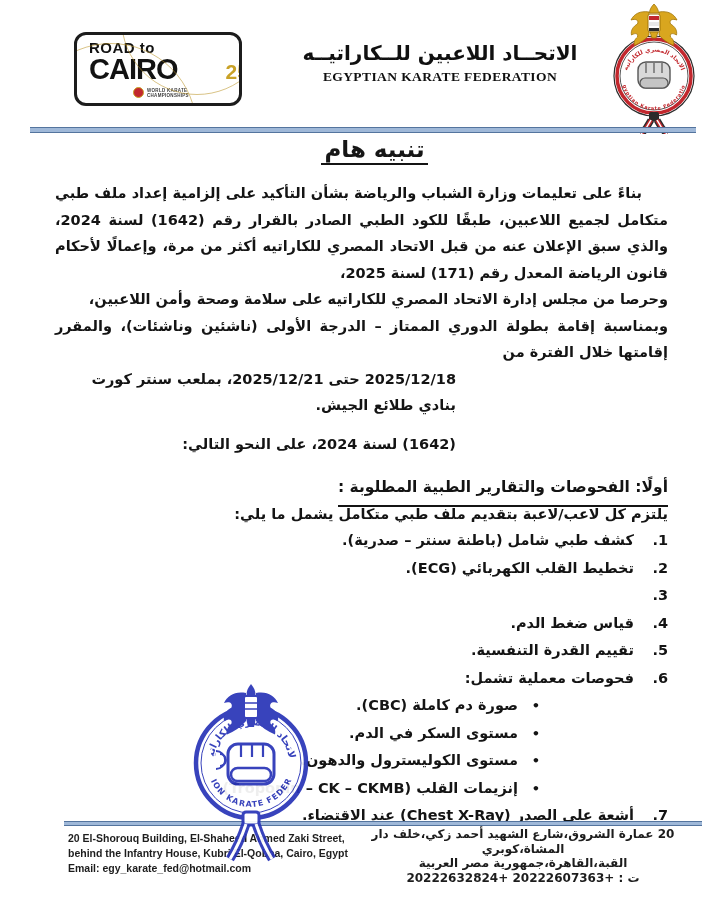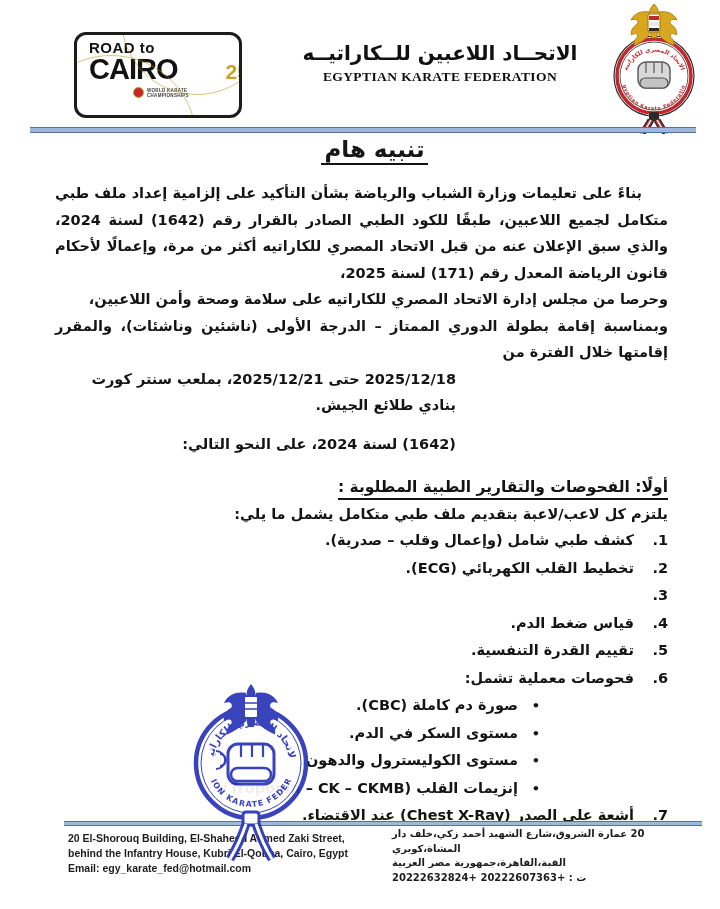--- a/index.html
+++ b/index.html
@@ -4,21 +4,21 @@
 <style>
   html,body{margin:0;padding:0;background:#ffffff;}
   .page{
     position:relative; width:720px; height:909px; margin:0 auto;
     background:#ffffff; overflow:hidden;
     font-family:"DejaVu Sans", sans-serif; color:#161616;
   }
 
   
   .road-logo{
-    position:absolute; left:74px; top:32px; width:168px; height:86px;
+    position:absolute; left:74px; top:32px; width:168px; height:74px;
     background:#fff; border:3px solid #1c1c1c; border-radius:12px;
     overflow:hidden; padding:4px 10px 0 12px; box-sizing:border-box;
   }
   .road-arc1,.road-arc2{position:absolute; border-radius:50%; border:1.5px solid rgba(185,145,35,.55);}
   .road-arc1{width:150px;height:150px; top:-92px; right:-34px;}
   .road-arc2{width:170px;height:170px; bottom:-112px; left:-52px;}
   .road-line1{font-family:"Liberation Sans",sans-serif; font-weight:900; font-size:15px; letter-spacing:.5px; color:#121212; line-height:17px;}
   .road-line2{font-family:"Liberation Sans",sans-serif; font-weight:900; font-size:29px; letter-spacing:-1px; color:#121212; line-height:27px;}
   .road-year{color:#c9a227; font-size:21px; letter-spacing:0;margin-left:48px;}
   .road-sub{display:flex; align-items:center; gap:3px; margin-top:2px; margin-left:44px;}
@@ -44,35 +44,35 @@
   .body-flow{
     position:absolute; left:55px; top:180px; width:613px;
     direction:rtl; font-size:14.5px; font-weight:700; line-height:26.5px;
     text-align:right; color:#141414;
   }
   .para-just{text-align:justify; text-align-last:right;}
   .p1{text-indent:26px;}
   .p-indent{padding-left:0; padding-right:212px;text-align:right;}
   .gap12{height:12px;} .gap16{height:15px;}
   .sec-title{font-size:15.5px; margin-top:2px;}
-  .sec-title .u{border-bottom:2px solid #141414; padding-bottom:2px;}
+  .sec-title .u{border-bottom:2px solid #141414; padding-bottom:9px;}
   .li{display:flex; direction:rtl; line-height:27.5px;}
   .li-num{flex:0 0 34px; text-align:right;}
   .li-sub{margin-right:128px;}
   .li-bullet{flex:0 0 22px; text-align:right; font-size:13px;}
 
   
   .stamp{position:absolute; left:158px; top:678px; z-index:3; opacity:.93;}
   .footer-en{
     position:absolute; left:68px; top:831px; width:330px;
     font-family:"Liberation Sans",sans-serif; font-weight:700; font-size:10.5px; line-height:15px; color:#1d1d1d;
   }
   .footer-ar{
-    position:absolute; right:8px; top:827px; width:320px; direction:rtl; text-align:left;
-    font-weight:700; font-size:10px; line-height:14.5px; color:#1d1d1d;
+    position:absolute; right:37px; top:827px; width:320px; direction:rtl; text-align:center;
+    font-weight:700; font-size:12px; line-height:14.5px; color:#1d1d1d;
   }
 </style>
 </head>
 <body>
 
 <div class="page">
 
   <div class="road-logo">
     <div class="road-arc1"></div>
     <div class="road-arc2"></div>
@@ -149,21 +149,21 @@
     <div class="para-just">وبمناسبة إقامة بطولة الدوري الممتاز – الدرجة الأولى (ناشئين وناشئات)، والمقرر إقامتها خلال الفترة من</div>
     <div class="p-indent">2025/12/18 حتى 2025/12/21، بملعب سنتر كورت بنادي طلائع الجيش.</div>
     <div class="gap12"></div>
     <div class="p-indent">(1642) لسنة 2024، على النحو التالي:</div>
     <div class="gap16"></div>
     <div class="sec-title"><span class="u">أولًا: الفحوصات والتقارير الطبية المطلوبة :</span></div>
     <div>يلتزم كل لاعب/لاعبة بتقديم ملف طبي متكامل يشمل ما يلي:</div>
 
     <div class="li">
       <span class="li-num">1.</span>
-      <span class="li-text">كشف طبي شامل (وإعمال وقلب – صدرية).</span>
+      <span class="li-text">كشف طبي شامل (باطنة سنتر – صدرية).</span>
     </div>
     <div class="li">
       <span class="li-num">2.</span>
       <span class="li-text">تخطيط القلب الكهربائي (ECG).</span>
     </div>
     <div class="li">
       <span class="li-num">3.</span>
     </div>
     <div class="li">
       <span class="li-num">4.</span>

